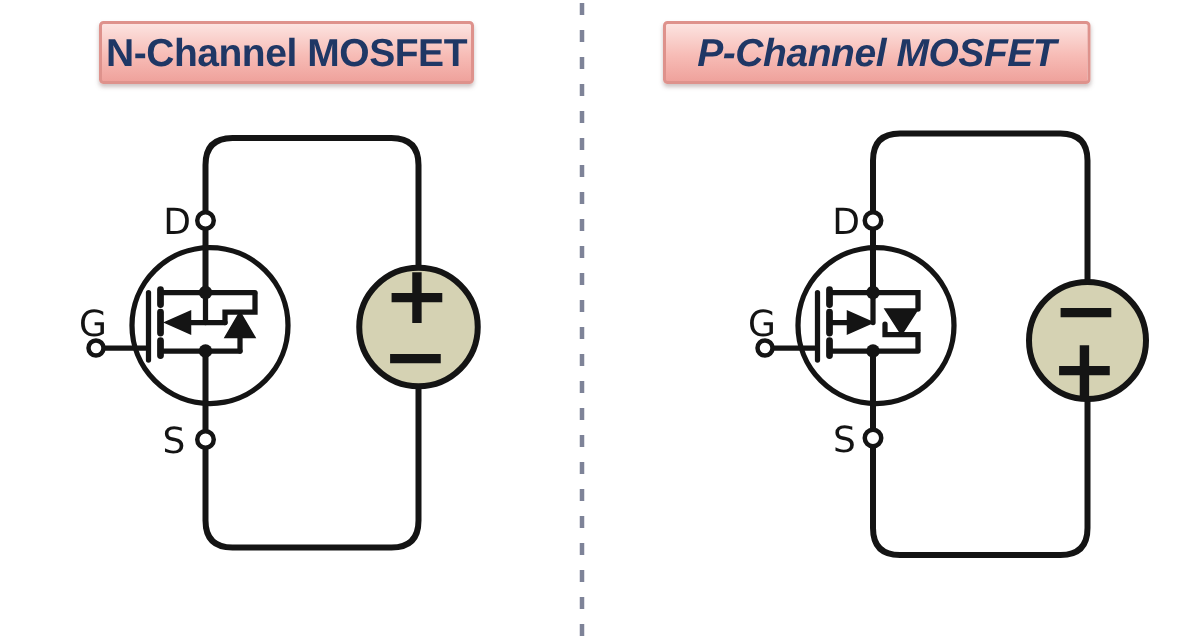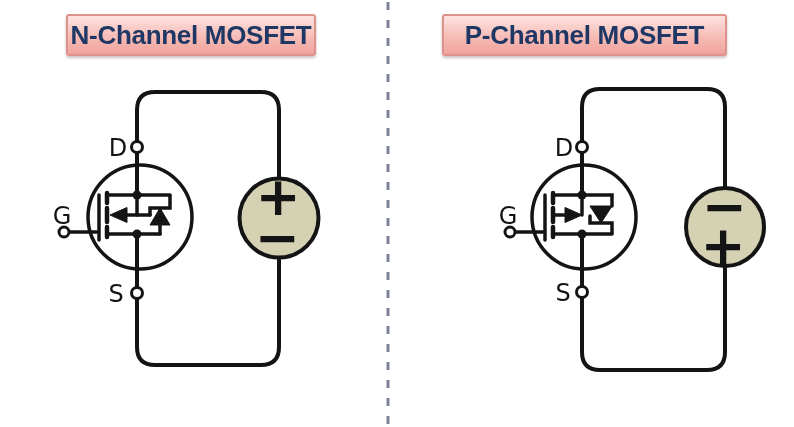--- a/index.html
+++ b/index.html
@@ -9,21 +9,21 @@
   }
   html,body{margin:0;padding:0;background:var(--background);}
   .canvas{position:relative;width:794px;height:427px;background:var(--background);overflow:hidden;
           font-family:"Liberation Sans",sans-serif;}
   .title-box{position:absolute;top:14px;height:42px;display:flex;align-items:center;justify-content:center;
     background:linear-gradient(180deg,var(--title-bg-top) 0%,var(--title-bg-mid) 55%,var(--title-bg-bottom) 100%);
     border:2px solid var(--title-border);border-radius:3px;box-sizing:border-box;
     box-shadow:0 2px 3px rgba(110,80,80,.35);
     font-weight:bold;font-size:26px;letter-spacing:-0.3px;color:var(--title-text);}
   .title-box.n{left:66px;width:250px;}
-  .title-box.p{left:442px;width:285px;}
+  .title-box.p{left:442px;width:285px;font-style:italic;}
   svg{position:absolute;left:0;top:0;}
   .wire{fill:none;stroke:var(--line);stroke-width:4;stroke-linecap:round;}
   .sym{fill:none;stroke:var(--line);stroke-width:3.5;stroke-linecap:round;}
   .chan{fill:none;stroke:var(--line);stroke-width:4.5;stroke-linecap:round;}
   .filled{fill:var(--line);stroke:var(--line);stroke-width:1;}
   .node{fill:#fff;stroke:var(--line);stroke-width:3;}
   .dot{fill:var(--line);stroke:none;}
   .battery{fill:var(--battery-fill);stroke:var(--line);stroke-width:4;}
   .mcircle{fill:none;stroke:var(--line);stroke-width:3.5;}
   .pin-label{font-family:"DejaVu Sans",sans-serif;font-size:24px;fill:#141414;}

